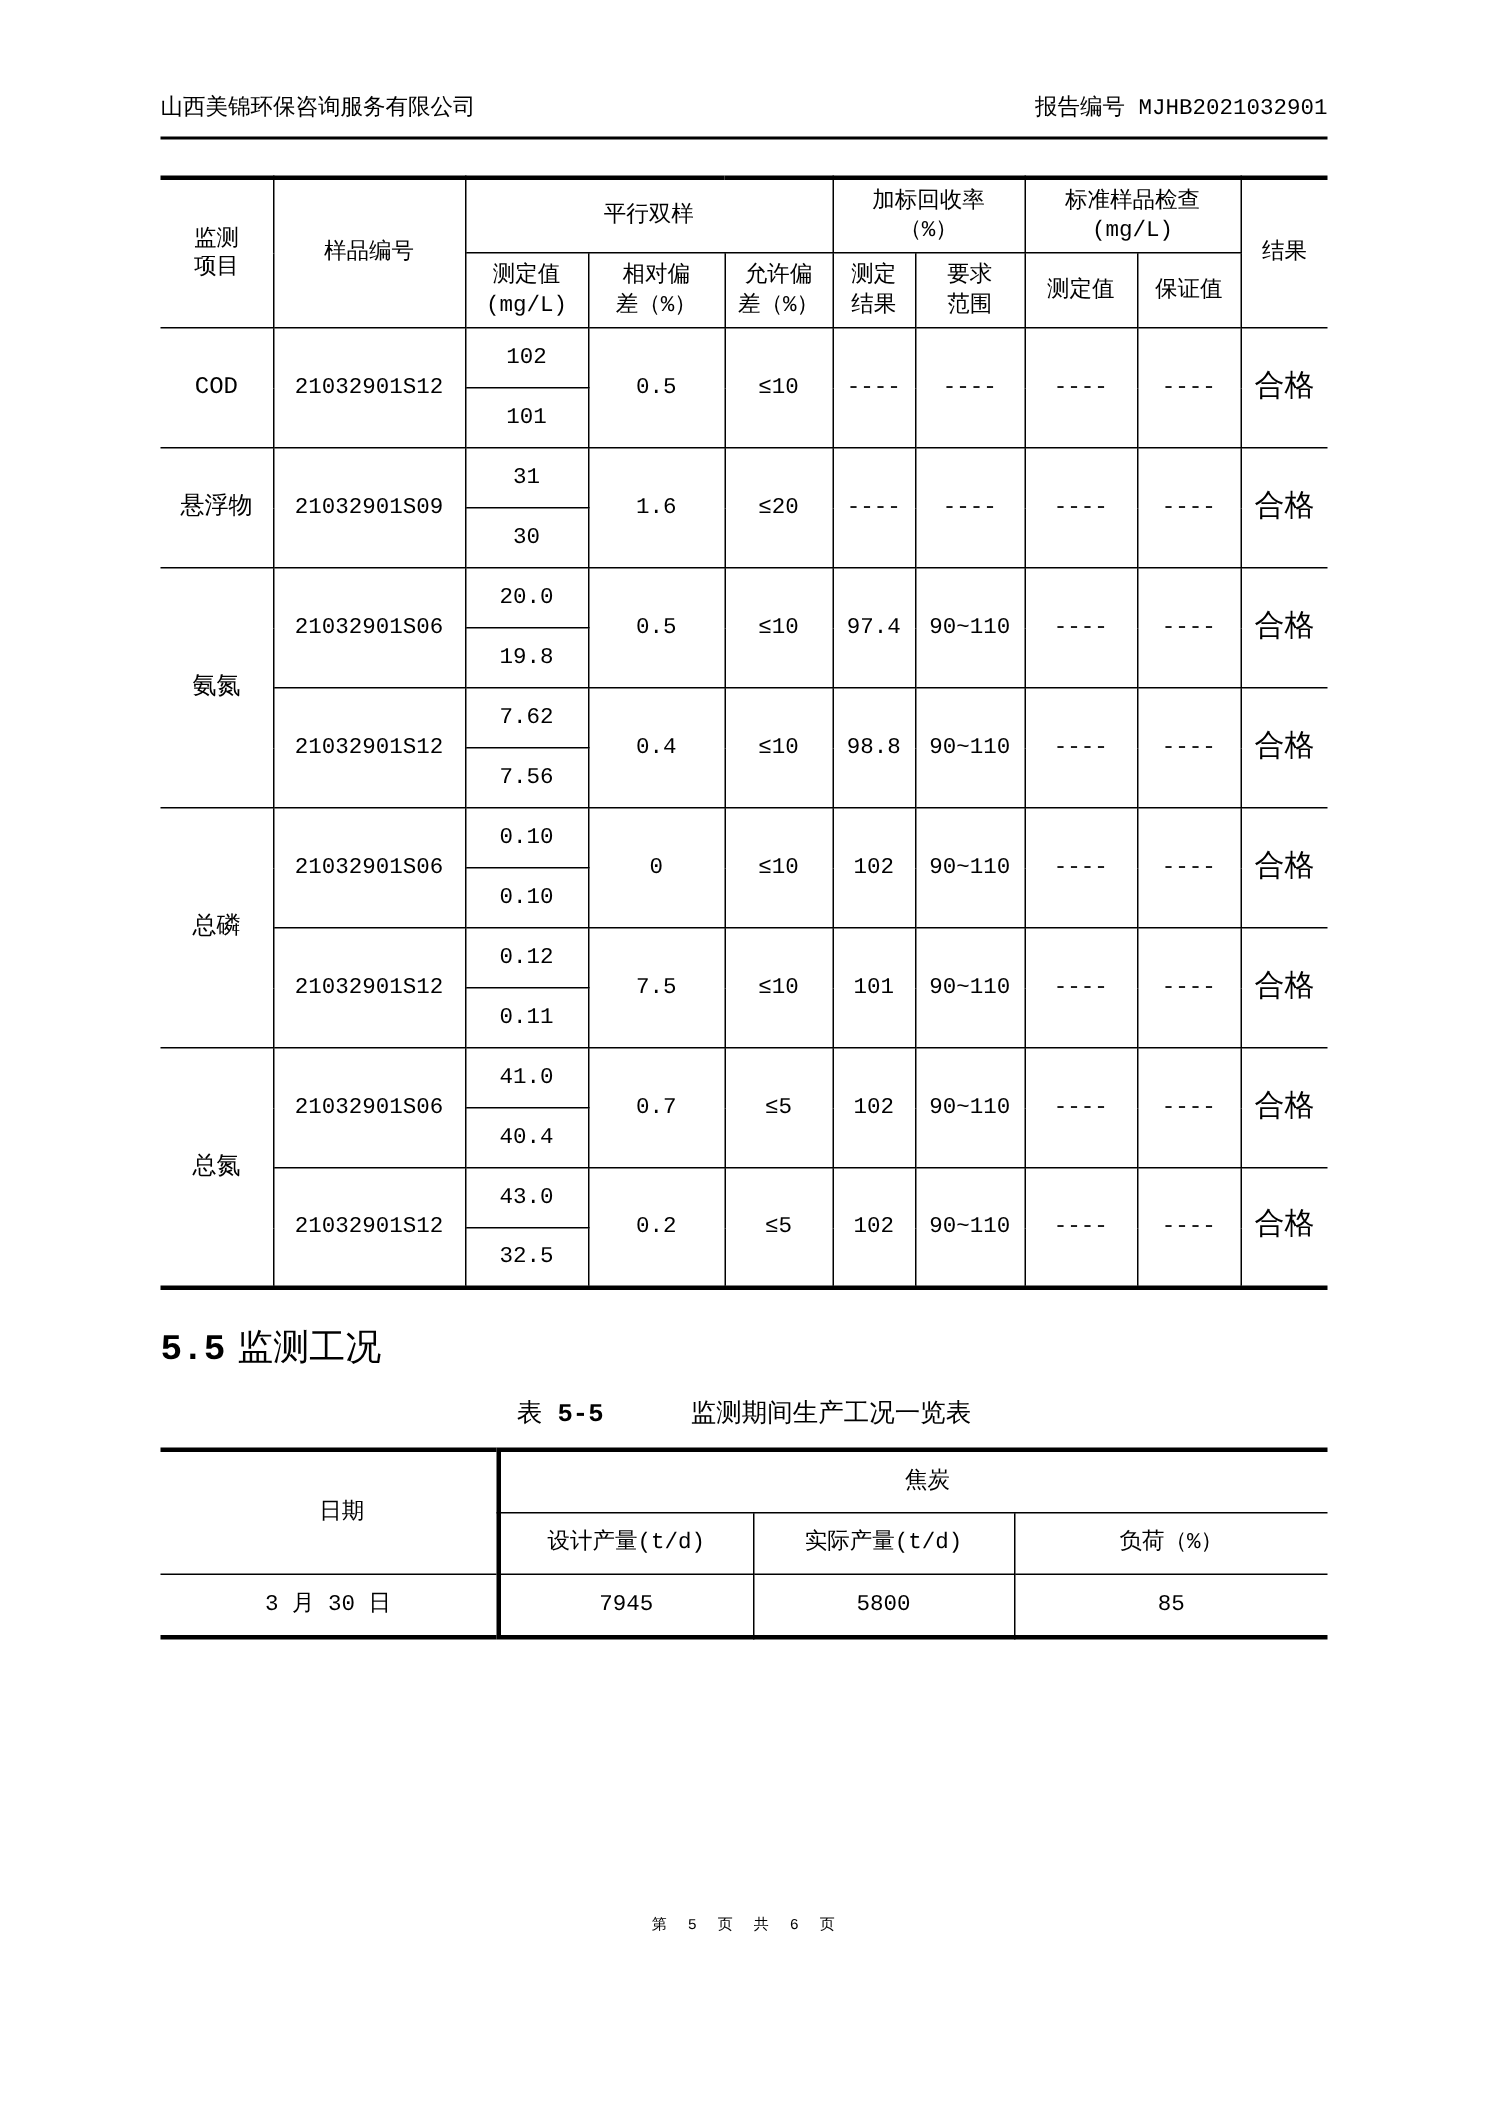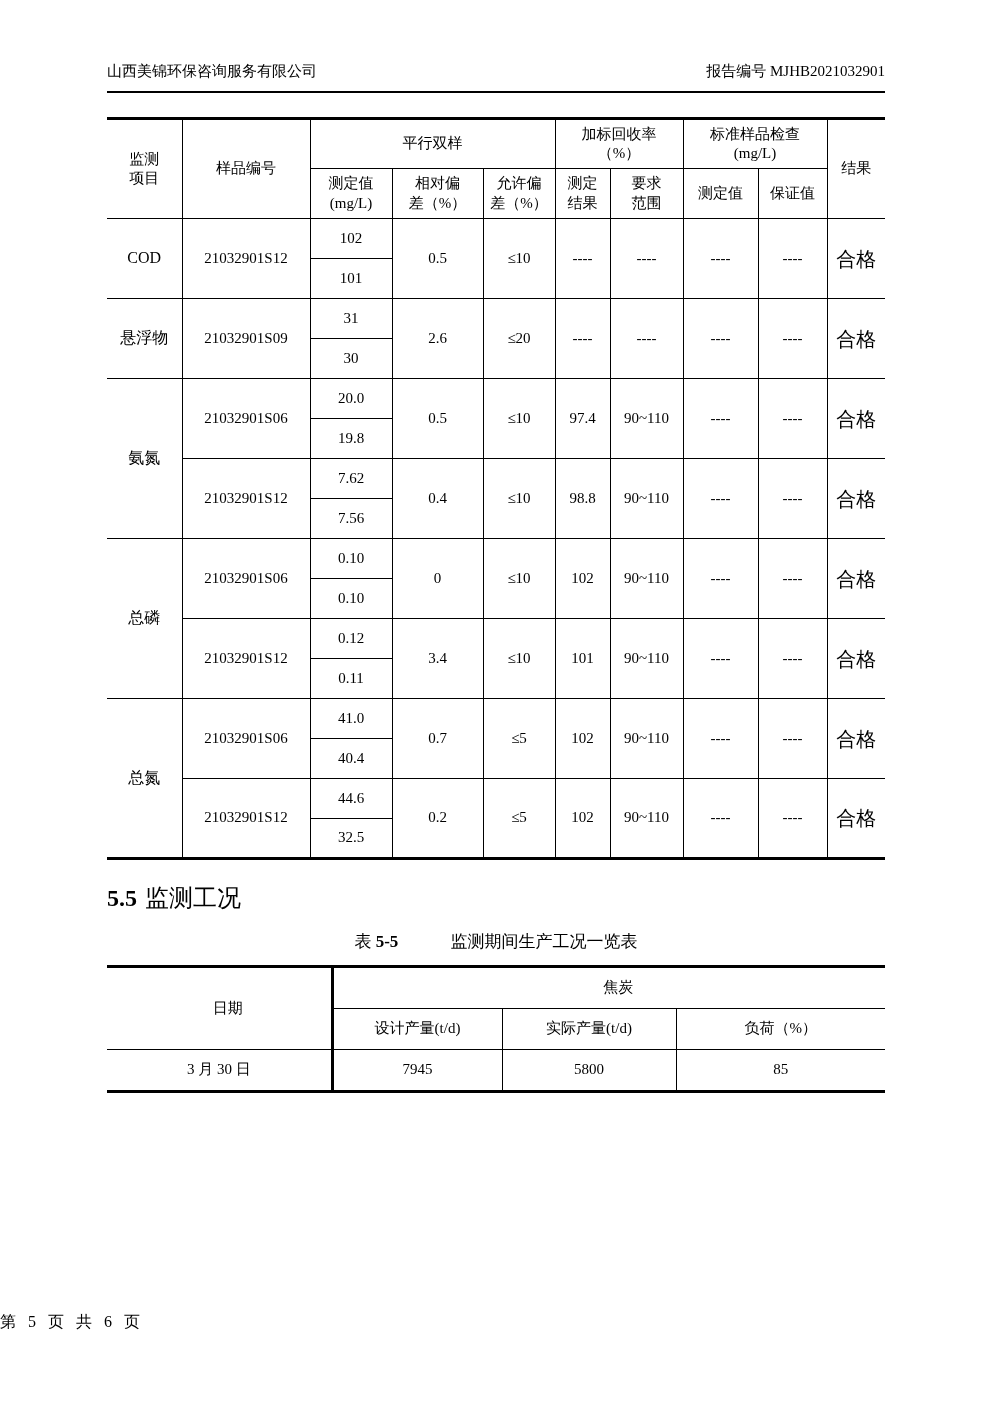--- a/index.html
+++ b/index.html
@@ -3,21 +3,21 @@
 <meta charset="utf-8">
 <style>
   * { box-sizing: border-box; }
   html, body { margin: 0; padding: 0; background: #ffffff; }
   .page {
     position: relative;
     width: 992px;
     height: 1403px;
     background: #ffffff;
     color: #000000;
-    font-family: Liberation Serif, serif;
+    font-family: Liberation Mono, monospace;
     overflow: hidden;
   }
   .content { width: 778px; margin-left: 107px; }
 
   
   .doc-header {
     margin-top: 62px;
     display: flex;
     justify-content: space-between;
     align-items: flex-end;
@@ -59,25 +59,25 @@
   
   .prod-table { margin-top: 12px; border-top: 3px solid #000; border-bottom: 3px solid #000; }
   .prod-table .prow1 td { height: 42px; padding-left: 20px; }
   .prod-table .prow2 td { height: 41px; }
   .prod-table .prow3 td { height: 42px; }
   .thick-right { border-right: 3px solid #000 !important; }
 
   
   .page-footer {
     position: absolute;
-    top: 1312px;
+    top: 1276px;
     left: 0;
     width: 100%;
-    text-align: left;
-    font-size: 16px;
+    text-align: center;
+    font-size: 10px;
     letter-spacing: 1px;
     word-spacing: 6px;
   }
 </style>
 </head>
 <body>
 
 <div class="page">
   <div class="content">
 
@@ -155,21 +155,21 @@
         <td rowspan="2" class="no-right result-cell">合格</td>
       </tr>
       <tr class="drow">
         <td>101</td>
       </tr>
 
       <tr class="drow">
         <td rowspan="2" class="no-left item-cell">悬浮物</td>
         <td rowspan="2">21032901S09</td>
         <td>31</td>
-        <td rowspan="2">2.6</td>
+        <td rowspan="2">1.6</td>
         <td rowspan="2">≤20</td>
         <td rowspan="2">----</td>
         <td rowspan="2">----</td>
         <td rowspan="2">----</td>
         <td rowspan="2">----</td>
         <td rowspan="2" class="no-right result-cell">合格</td>
       </tr>
       <tr class="drow">
         <td>30</td>
       </tr>
@@ -215,21 +215,21 @@
         <td rowspan="2">----</td>
         <td rowspan="2">----</td>
         <td rowspan="2" class="no-right result-cell">合格</td>
       </tr>
       <tr class="drow">
         <td>0.10</td>
       </tr>
       <tr class="drow">
         <td rowspan="2">21032901S12</td>
         <td>0.12</td>
-        <td rowspan="2">3.4</td>
+        <td rowspan="2">7.5</td>
         <td rowspan="2">≤10</td>
         <td rowspan="2">101</td>
         <td rowspan="2">90~110</td>
         <td rowspan="2">----</td>
         <td rowspan="2">----</td>
         <td rowspan="2" class="no-right result-cell">合格</td>
       </tr>
       <tr class="drow">
         <td>0.11</td>
       </tr>
@@ -244,21 +244,21 @@
         <td rowspan="2">90~110</td>
         <td rowspan="2">----</td>
         <td rowspan="2">----</td>
         <td rowspan="2" class="no-right result-cell">合格</td>
       </tr>
       <tr class="drow">
         <td>40.4</td>
       </tr>
       <tr class="drow">
         <td rowspan="2">21032901S12</td>
-        <td>44.6</td>
+        <td>43.0</td>
         <td rowspan="2">0.2</td>
         <td rowspan="2">≤5</td>
         <td rowspan="2">102</td>
         <td rowspan="2">90~110</td>
         <td rowspan="2">----</td>
         <td rowspan="2">----</td>
         <td rowspan="2" class="no-right result-cell">合格</td>
       </tr>
       <tr class="drow">
         <td>32.5</td>

